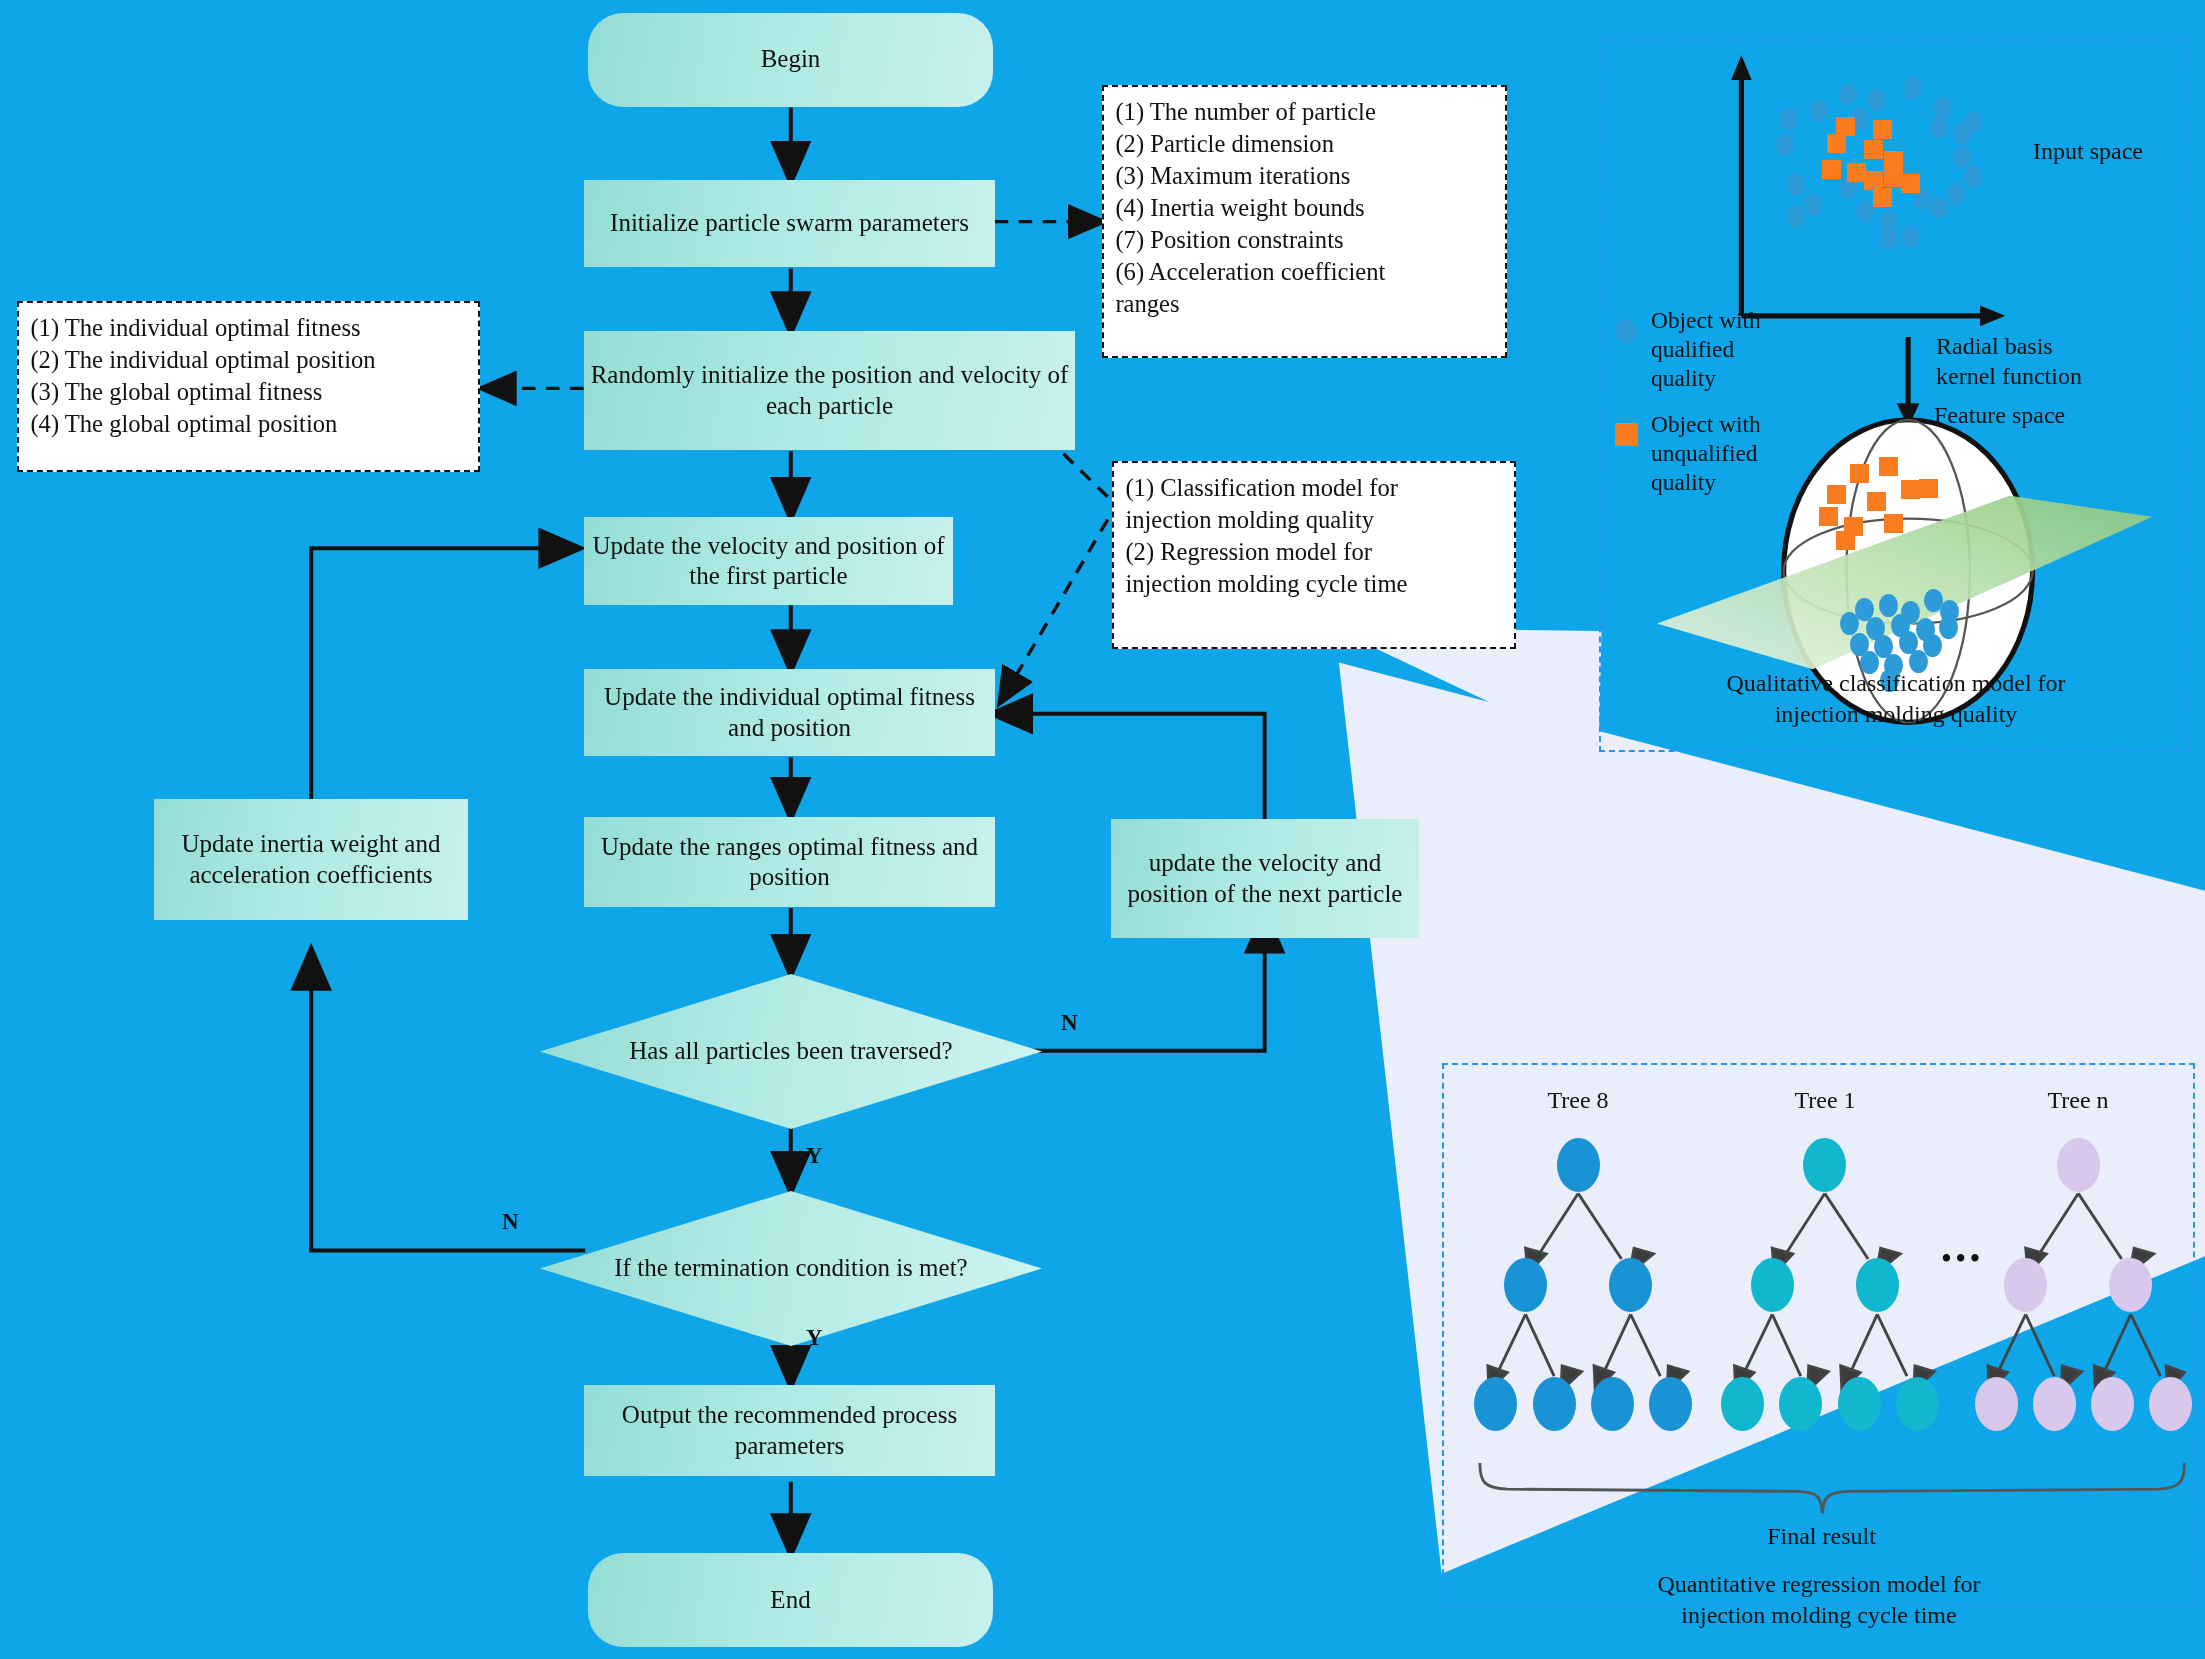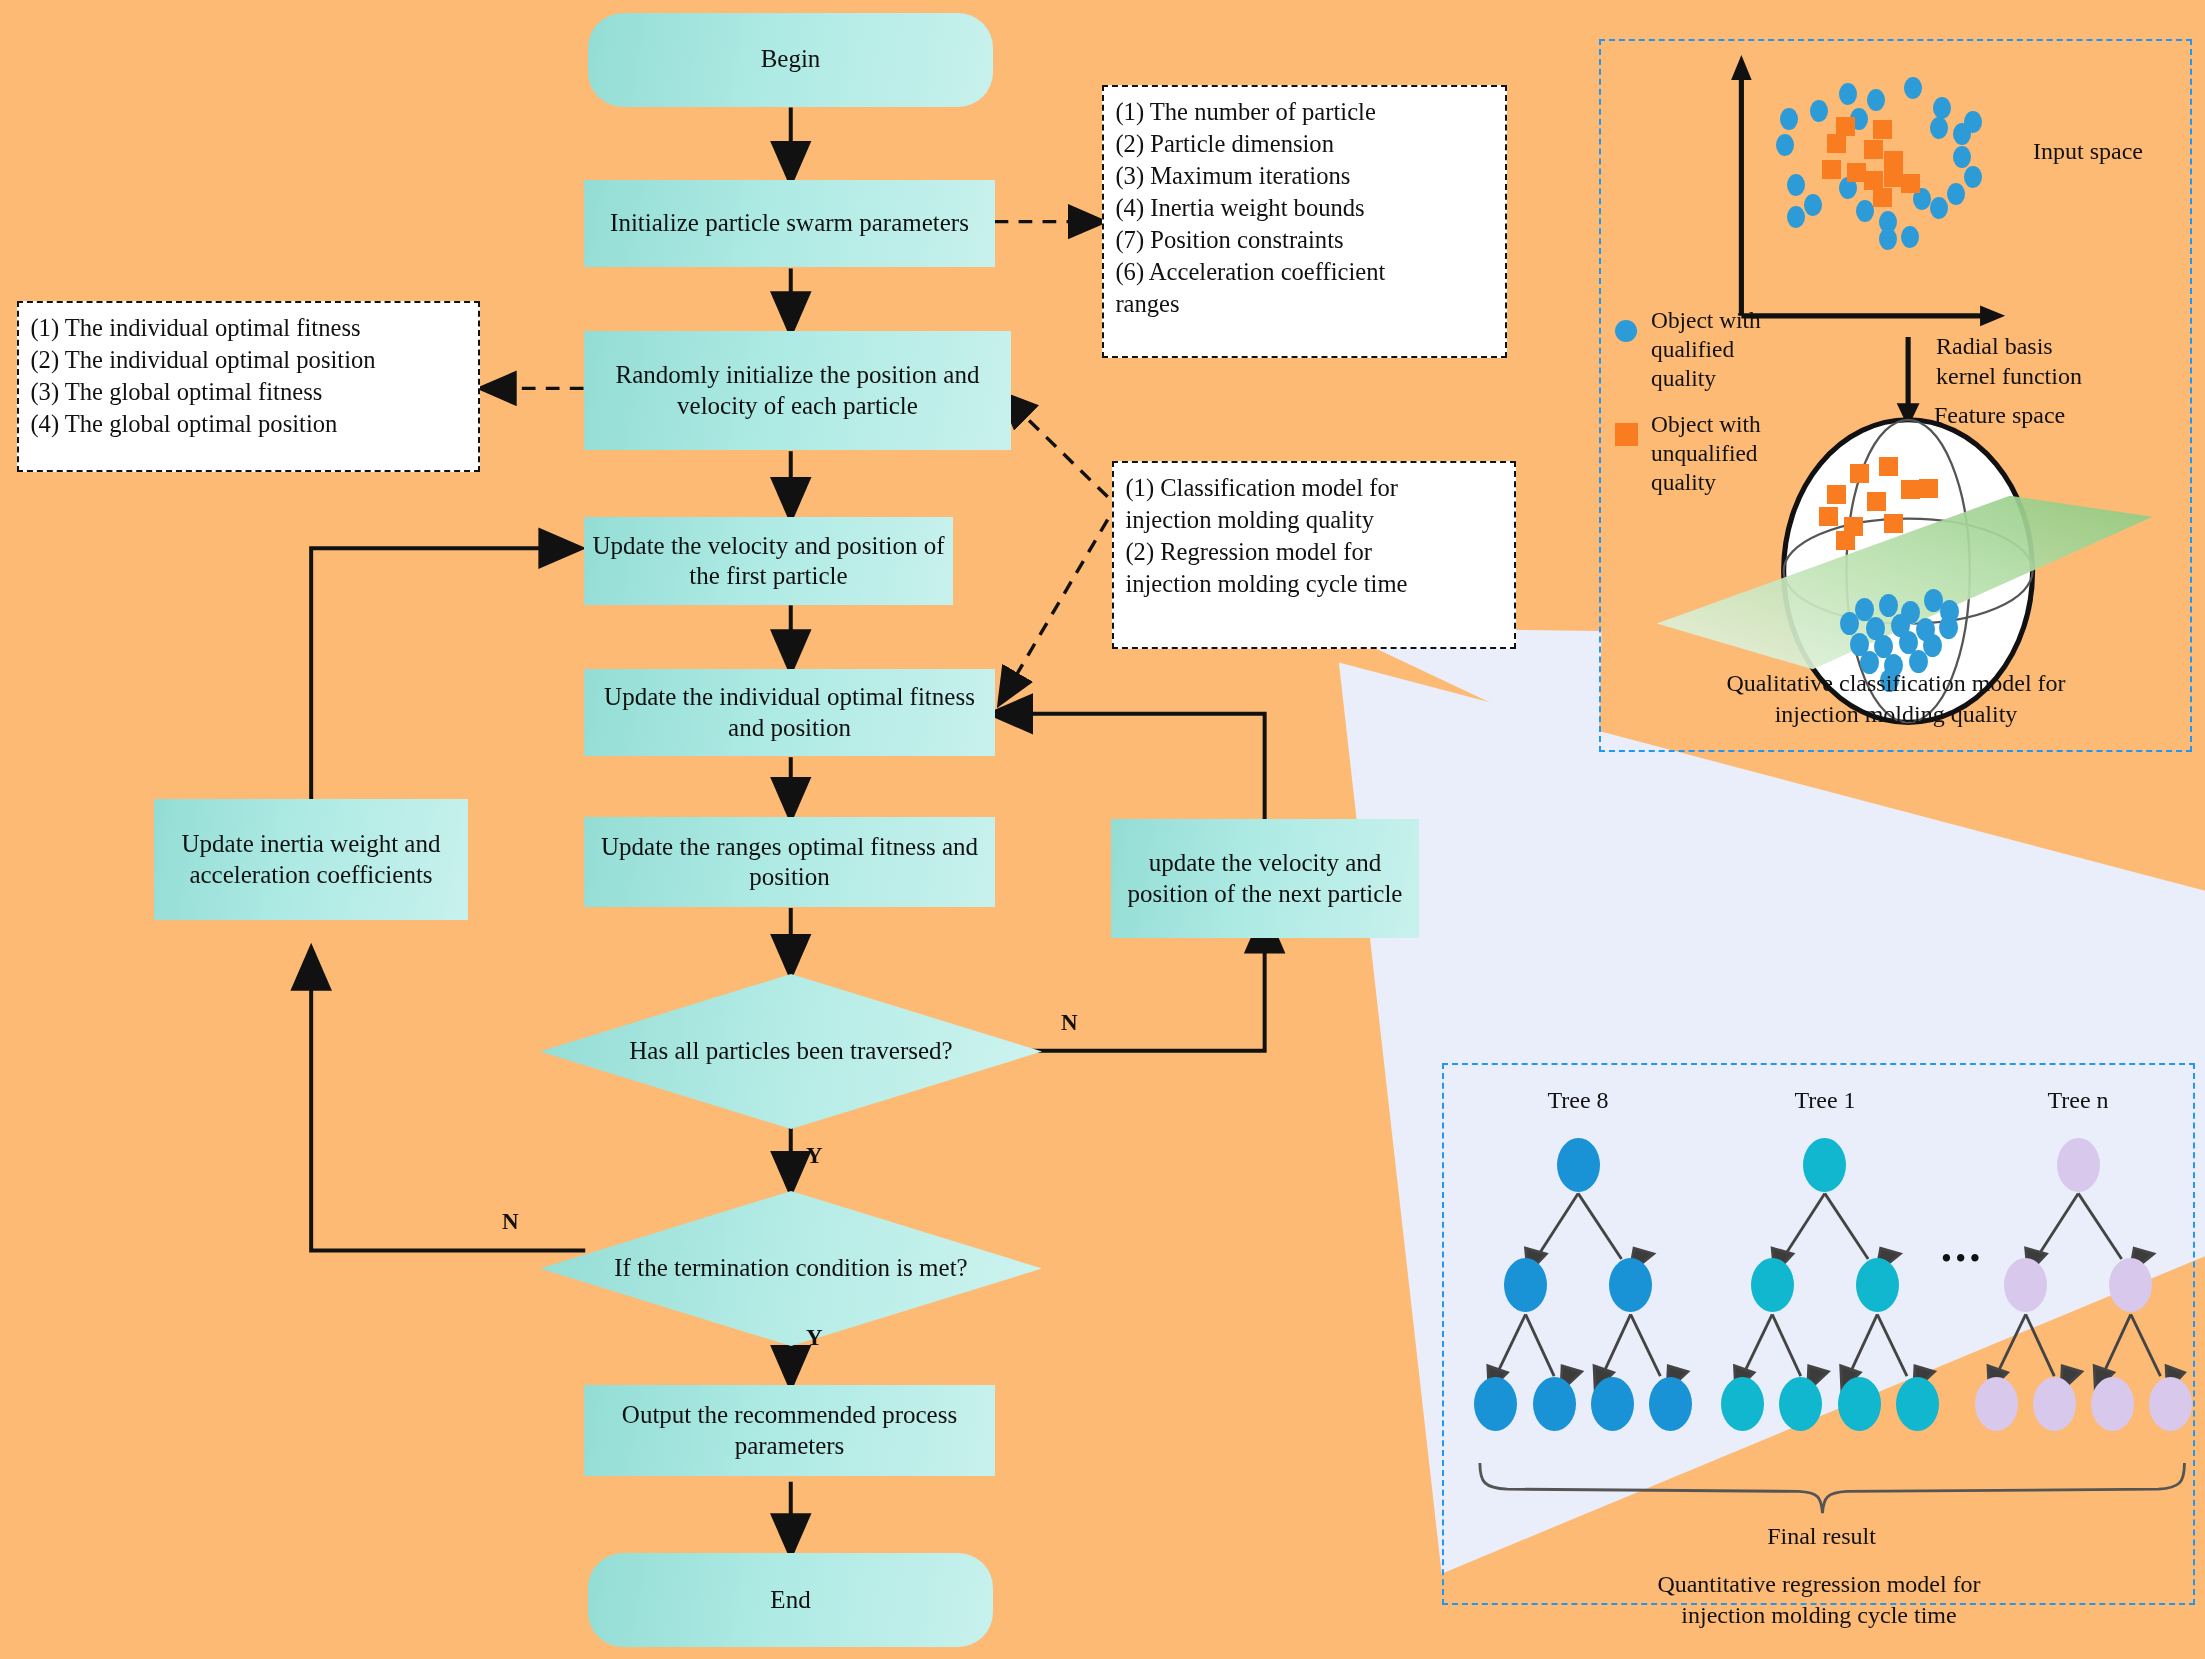--- a/index.html
+++ b/index.html
@@ -1,17 +1,17 @@
 <!DOCTYPE html>
 <html style="font-size:9px"><head>
 <meta charset="utf-8">
 <style>
   html,body{margin:0;padding:0;background:#ffffff;}
   body{font-family:"Liberation Serif","DejaVu Serif",serif;}
-  #stage{position:relative;width:2205px;height:1660px;background:#fdba74;overflow:hidden;}
+  #stage{position:relative;width:2205px;height:1660px;background:#0ea5e9;overflow:hidden;}
   #svgroot{position:absolute;left:0;top:0;width:2205px;height:1660px;}
   .node{position:absolute;display:flex;align-items:center;justify-content:center;text-align:center;
         color:#111;line-height:1.22;font-size:25px;box-sizing:border-box;padding:2.3px 5.7px;}
   .proc{background:linear-gradient(100deg,#93ddd5 0%,#aeeae4 45%,#c8f1ed 100%);}
   .term{background:linear-gradient(100deg,#93ddd5 0%,#aeeae4 45%,#c8f1ed 100%);border-radius:35px;}
   .dashbox{position:absolute;border:2.9px dashed #111;box-sizing:border-box;background:#fff;
            padding:9px 11.4px;font-size:24.6px;line-height:1.30;color:#111;}
   .dashbox .ln{white-space:nowrap;}
   .bluebox{position:absolute;border:2.9px dashed #2196f3;box-sizing:border-box;background:transparent;}
   .cap{position:absolute;text-align:center;font-size:24px;line-height:1.28;color:#111;}
@@ -141,21 +141,21 @@
     <g fill="none" stroke="#555" stroke-width="5">
       <path d="M2592,2562 C2592,2596 2600,2606 2640,2608 L3150,2612 C3185,2614 3190,2622 3192,2650
                C3194,2622 3200,2614 3235,2612 L3780,2608 C3818,2606 3826,2596 3826,2562"></path>
     </g>
   </svg>
 
   <div class="node term" style="left:588px;top:12.6px;width:405px;height:94px;">Begin</div>
 
   <div class="node proc" style="left:584px;top:180px;width:411px;height:87px;">Initialize  particle swarm parameters</div>
 
-  <div class="node proc" style="left:584px;top:331px;width:427px;height:119px;">Randomly initialize  the position and velocity of each particle</div>
+  <div class="node proc" style="left:584px;top:331px;width:491px;height:119px;">Randomly initialize  the position and velocity of each particle</div>
 
   <div class="node proc" style="left:584px;top:517px;width:369px;height:88px;">Update the velocity  and position of the first particle</div>
 
   <div class="node proc" style="left:584px;top:669px;width:411px;height:87px;">Update the individual  optimal fitness and position</div>
 
   <div class="node proc" style="left:584px;top:817px;width:411px;height:90px;">Update the ranges optimal fitness and position</div>
 
   <div style="position:absolute;left:540px;top:974px;width:502px;height:155px;
               background:linear-gradient(100deg,#93ddd5 0%,#b6ece6 50%,#cdf3ef 100%);
               clip-path:polygon(50% 0,100% 50%,50% 100%,0 50%);

